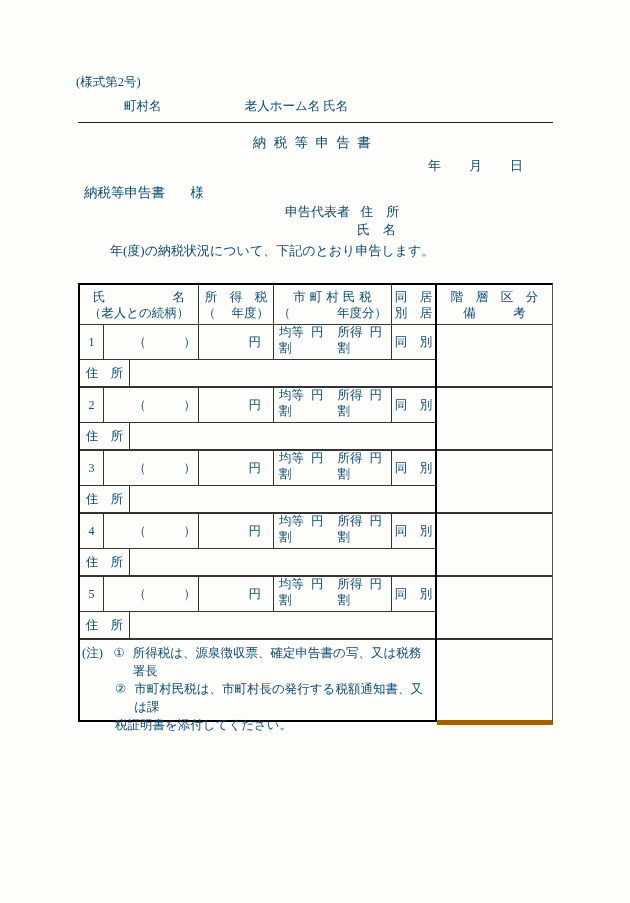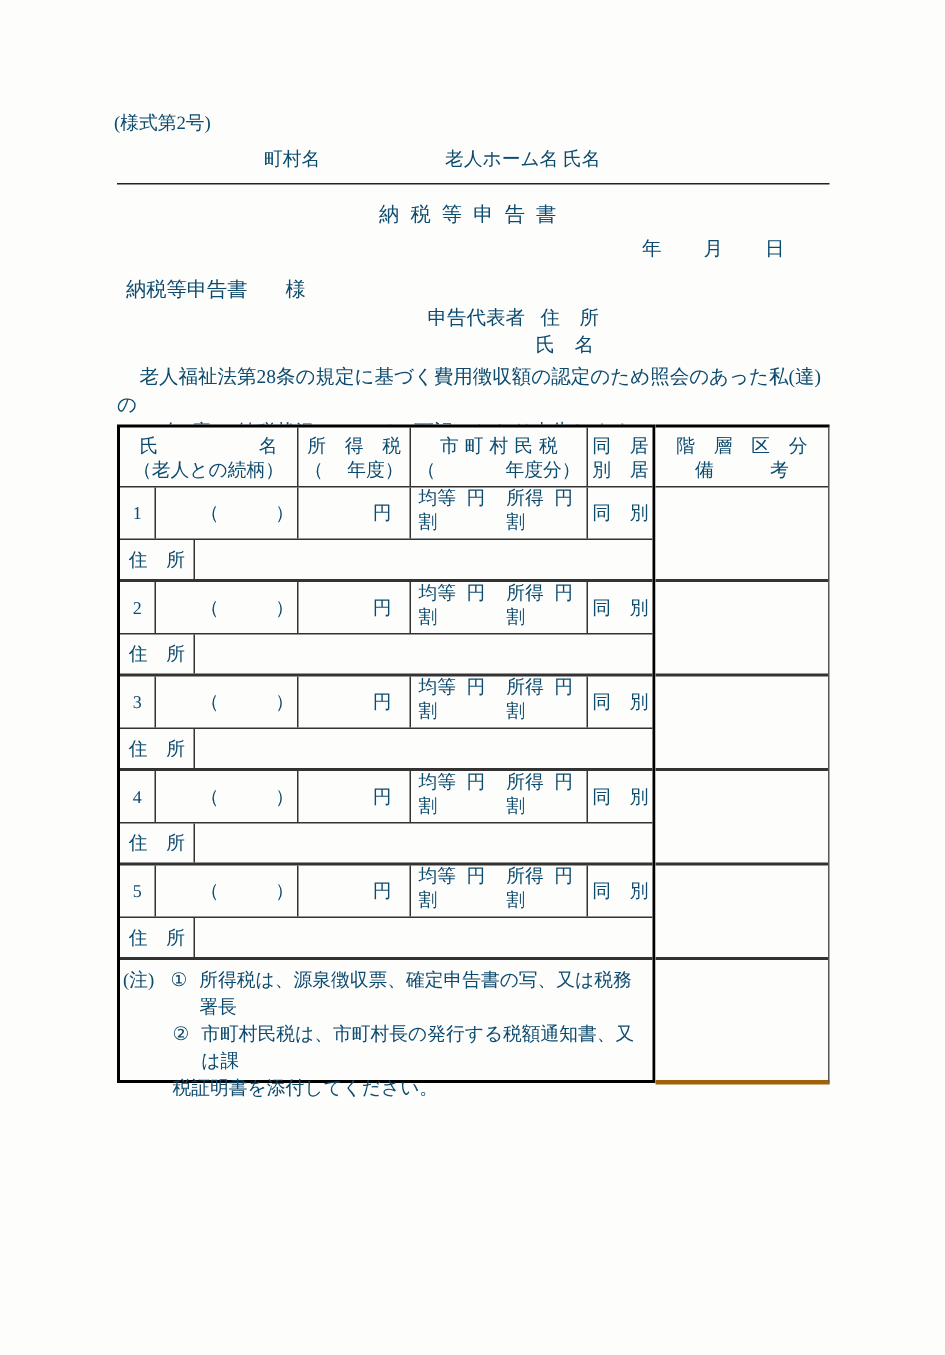--- a/index.html
+++ b/index.html
@@ -10,38 +10,38 @@
     background:#fdfdfc;
     font-family:"Liberation Serif","DejaVu Serif",serif;
     color:#0c4a6e;
     overflow:hidden;
   }
   .abs{position:absolute;}
   
   .form-no{left:76px;top:74px;font-size:12.5px;}
   .top-fields{left:78px;top:98px;width:475px;border-bottom:1px solid #222;padding-bottom:7px;font-size:12.5px;}
   .top-fields span{display:inline-block;}
-  .tf-muni{margin-left:98px;}
+  .tf-muni{margin-left:46px;}
   .tf-home{margin-left:80px;}
   .tf-name{}
   .doc-title{left:78px;top:134px;width:475px;text-align:center;font-size:13.5px;letter-spacing:.55em;}
   .date-line{left:428px;top:157px;font-size:13px;display:flex;gap:28px;}
   .addressee{left:84px;top:184px;font-size:13.5px;}
   .addressee .honorific{margin-left:22px;}
   .declarant{left:285px;top:203px;font-size:13px;line-height:18px;}
   .declarant .d-line1 span{display:inline-block;}
   .declarant .d-addr{margin-left:7px;}
   .declarant .d-name{margin-left:72px;}
   .body-text{left:78px;top:242px;width:478px;font-size:13px;line-height:18.5px;}
   .body-text .bl1{text-indent:15px;}
   .body-text .bl2{text-indent:32px;}
   
   .tax-table{left:78px;top:283px;display:flex;align-items:flex-start;}
   .main-block{width:359px;border:2.5px solid #000;box-sizing:border-box;background:#fdfdfc;}
-  .remarks-block{width:116px;box-sizing:border-box;border-top:2.5px solid #000;border-right:1px solid #555;border-bottom:3px solid #a16207;background:#fdfdfc;}
+  .remarks-block{width:116px;box-sizing:border-box;border-top:2.5px solid #000;border-right:1px solid #555;border-bottom:5px solid #a16207;background:#fdfdfc;}
   .trow{display:flex;box-sizing:border-box;}
   .c{box-sizing:border-box;border-right:1px solid #333;display:flex;align-items:center;justify-content:center;overflow:hidden;}
   .c:last-child{border-right:none;}
   
   .m-header{height:40px;border-bottom:1px solid #333;font-size:12.5px;}
   .hcell{flex-direction:column;justify-content:center;line-height:16px;}
   .h-name{width:119px;}
   .h-income{width:75px;}
   .h-muni{width:118px;}
   .h-cohab{flex:1;}
@@ -99,21 +99,20 @@
 
   <div class="abs declarant">
     <div class="d-line1">
       <span>申告代表者</span>
       <span class="d-addr">住　所</span>
     </div>
     <div class="d-name">氏　名</div>
   </div>
 
   <div class="abs body-text">
-    <div class="bl1">老人福祉法第28条の規定に基づく費用徴収額の認定のため照会のあった私(達)の</div>
     <div class="bl2">年(度)の納税状況について、下記のとおり申告します。</div>
   </div>
 
   <div class="abs tax-table">
 
     <div class="main-block">
 
       <div class="trow m-header">
         <div class="c hcell h-name">
           <div class="spread-line">

